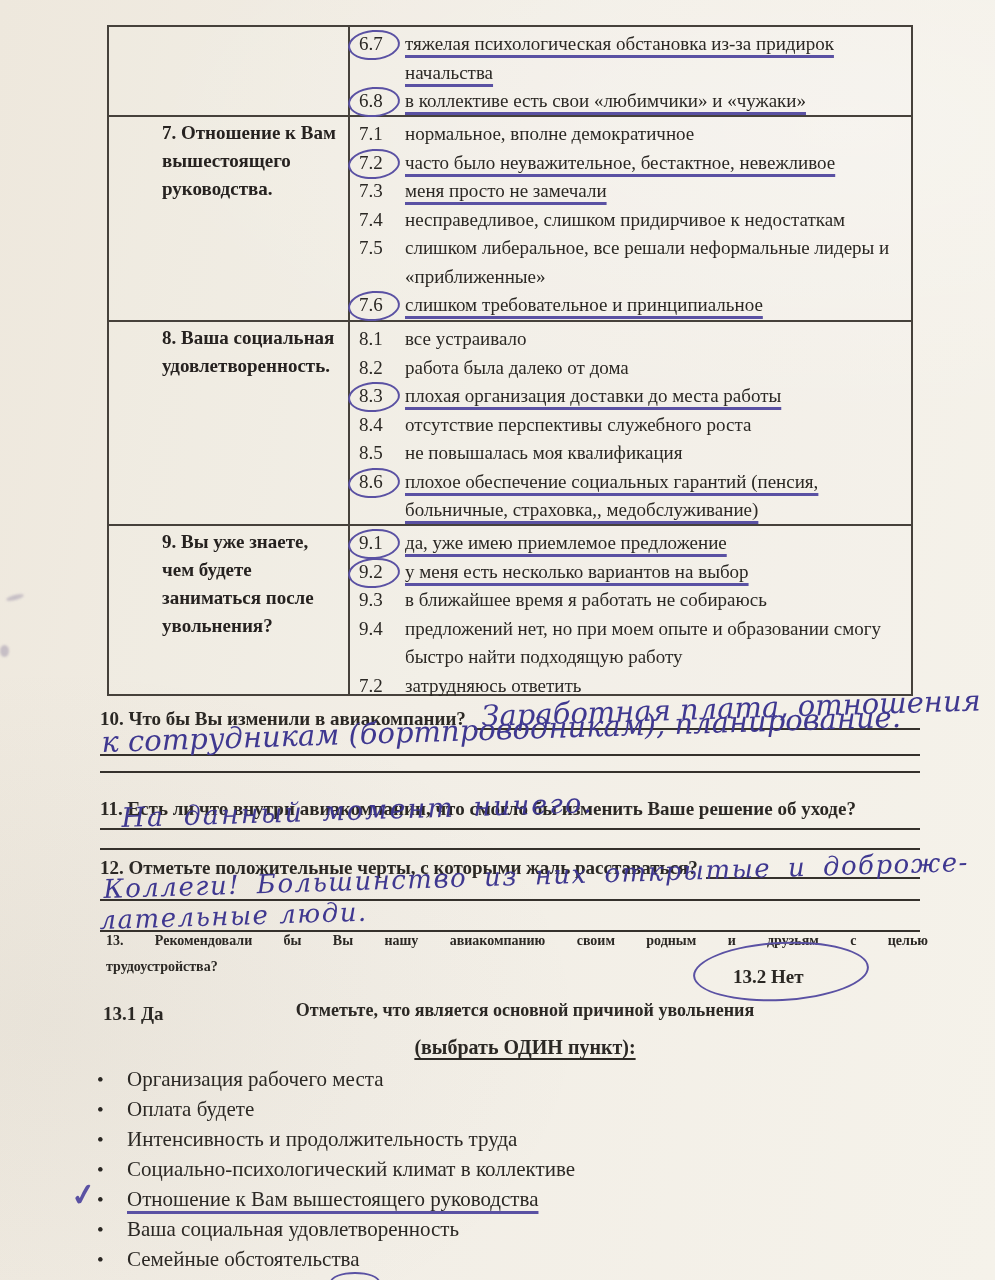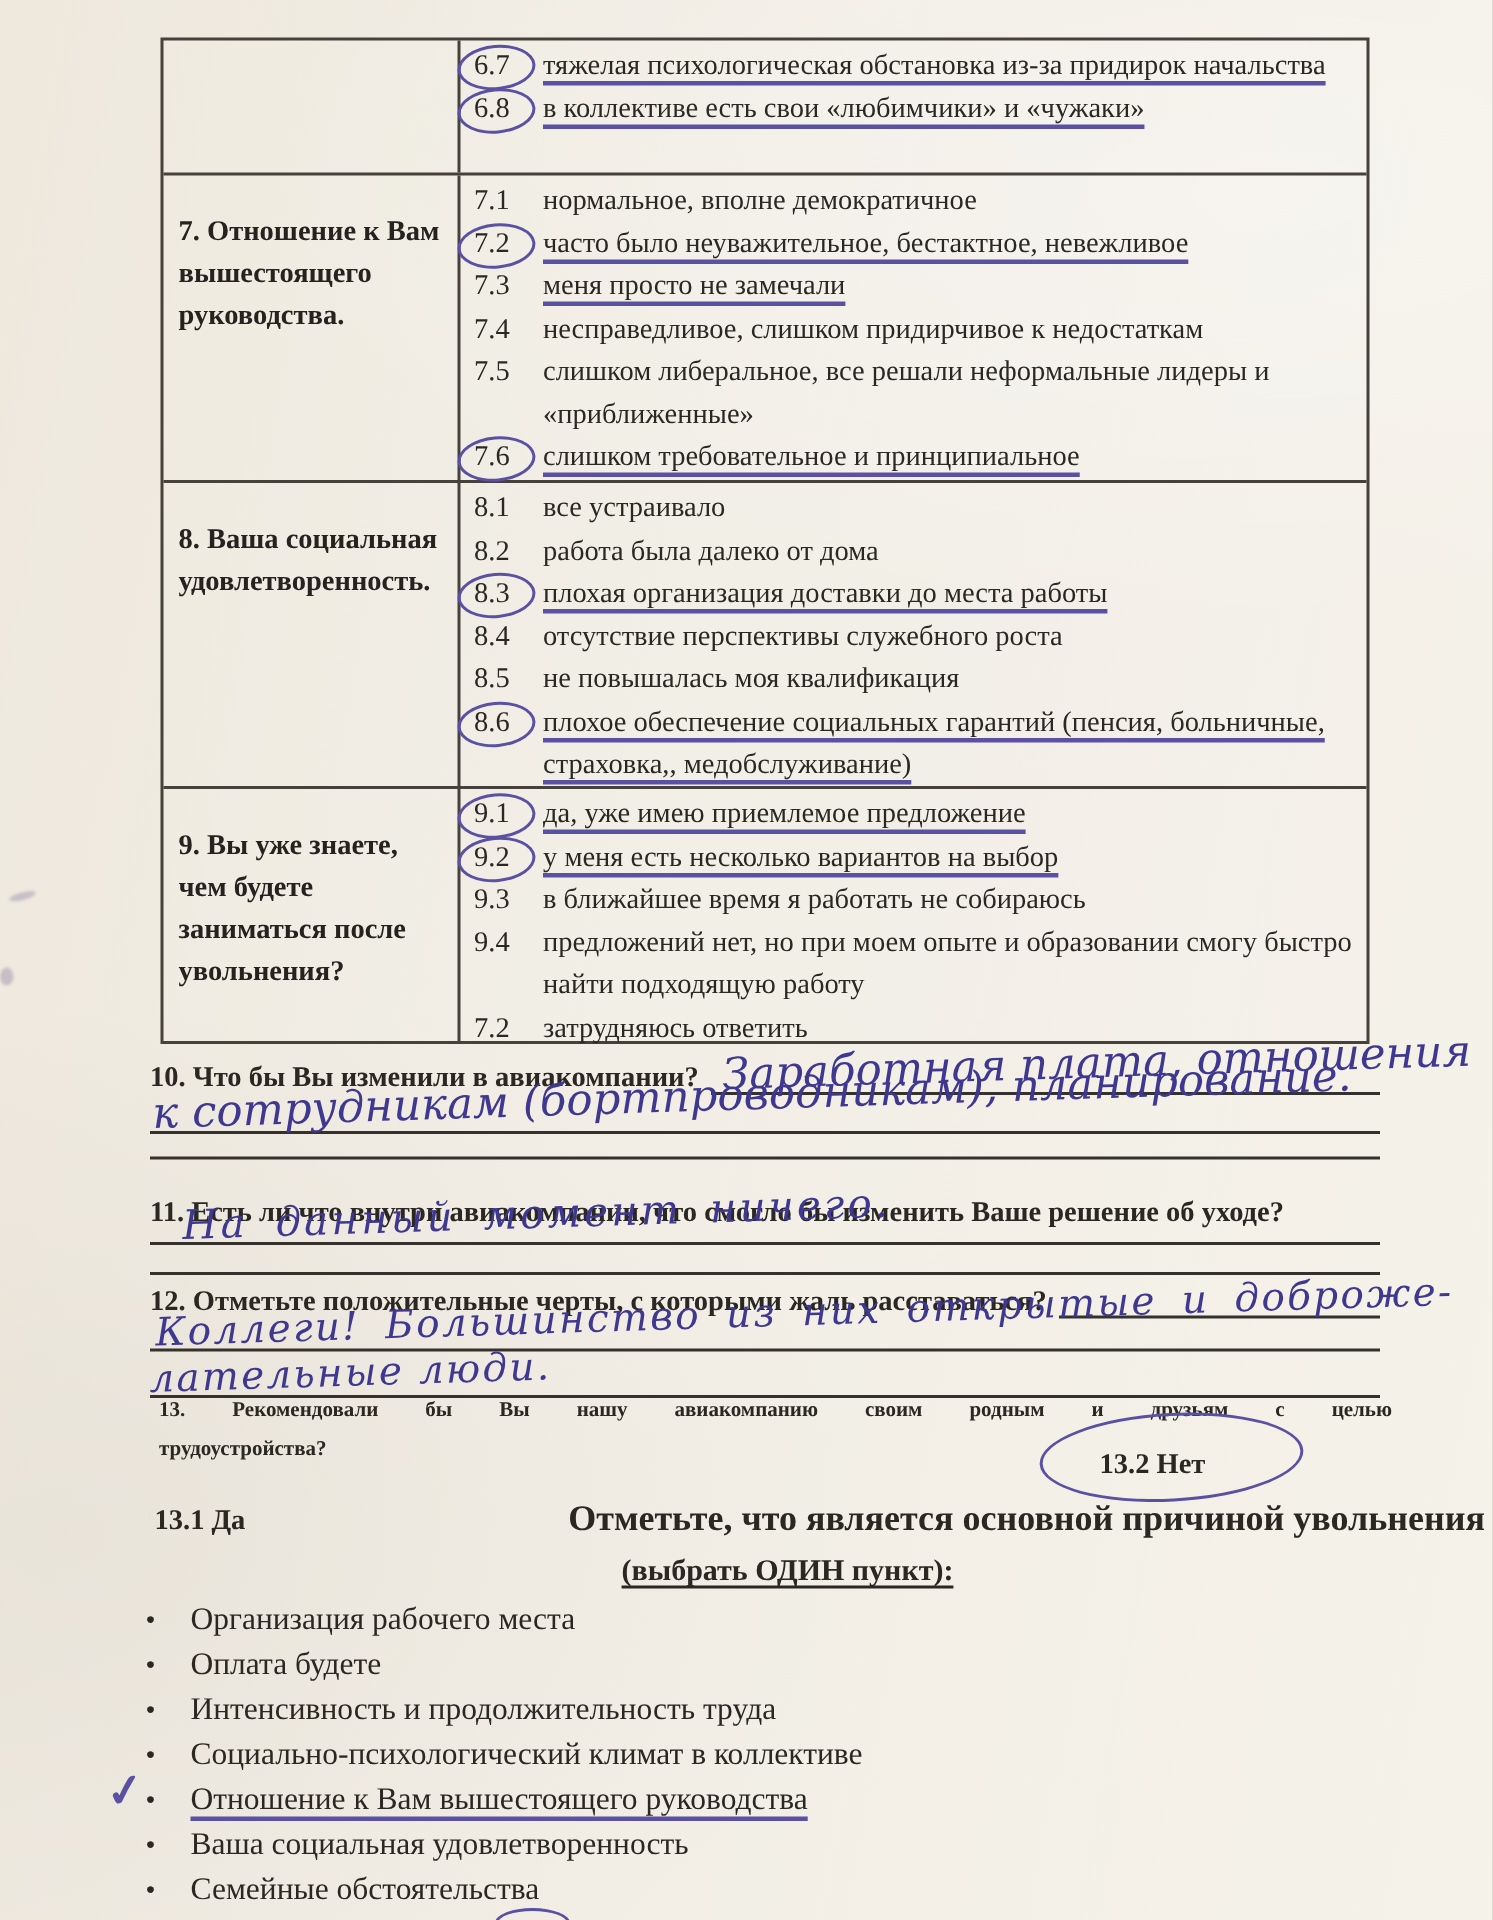--- a/index.html
+++ b/index.html
@@ -9,21 +9,21 @@
       radial-gradient(1200px 500px at 85% 10%, rgba(255,255,255,.25), rgba(255,255,255,0) 60%),
       radial-gradient(900px 600px at 5% 80%, rgba(120,110,95,.06), rgba(0,0,0,0) 60%),
       linear-gradient(100deg,#eee8dd 0%, #f2eee6 45%, #f5f2ea 100%);
     font-family:"Liberation Serif","DejaVu Serif",serif;
     color:#2b2824;
   }
   
   .tbl{position:absolute; left:107px; top:25px; width:806px; border:2px solid #46413b; box-sizing:border-box; background:rgba(255,255,255,.06);}
   .trow{display:flex; border-top:2px solid #46413b; box-sizing:border-box;}
   .trow:first-child{border-top:none;}
-  .tcell-left{width:198px; flex:none; border-right:2px solid #46413b; box-sizing:border-box; padding:24px 8px 0 10px; font-weight:bold; font-size:19px; line-height:28px; color:#262220;}
+  .tcell-left{width:198px; flex:none; border-right:2px solid #46413b; box-sizing:border-box; padding:2px 8px 0 10px; font-weight:bold; font-size:19px; line-height:28px; color:#262220;margin-left:43px;}
   .tcell-right{flex:1; padding:3px 6px 0 6px; box-sizing:border-box;}
   .item{display:flex; font-size:19px; line-height:28.5px;}
   .inum{width:46px; flex:none; position:relative; padding-left:3px;}
   .inum.circled::before{
     content:''; position:absolute; left:-8px; top:0px; width:48px; height:26px;
     border:2.5px solid var(--pen); border-radius:50%; transform:rotate(-5deg);
   }
   .itext{flex:1;}
   .pen-u{text-decoration:underline; text-decoration-color:var(--pen); text-decoration-thickness:2.5px; text-underline-offset:5px;}
   
@@ -37,21 +37,21 @@
     position:absolute; bottom:-5px; left:8px; white-space:nowrap;
     font-family:"DejaVu Serif",serif; font-style:italic; color:var(--hand);
     transform:rotate(-1.8deg); transform-origin:left bottom;
   }
   
   .q13{position:absolute; left:106px; top:928px; width:822px; font-weight:bold; font-size:14px; line-height:26px;}
   .q13-l1{text-align:justify; text-align-last:justify;}
   .q13-opt{position:absolute; font-weight:bold; font-size:19px;}
   .oval{position:absolute; left:693px; top:942px; width:172px; height:55px;
     border:2.5px solid var(--pen); border-radius:50%; transform:rotate(-3deg);}
-  .center-head{position:absolute; left:60px; top:1000px; width:930px; text-align:right; font-weight:bold; font-size:24px;}
+  .center-head{position:absolute; left:60px; top:1000px; width:930px; text-align:center; font-weight:bold; font-size:18px;}
   .center-sub{position:absolute; left:60px; top:1036px; width:930px; text-align:center; font-weight:bold; font-size:20px;
     text-decoration:underline; text-decoration-thickness:2px; text-underline-offset:4px;}
   .reasons{position:absolute; left:97px; top:1064px; margin:0; padding:0; list-style:none;}
   .bullet-row{position:relative; display:flex; align-items:baseline; font-size:21px; line-height:30px; height:30px;}
   .dot{width:30px; flex:none; font-size:19px;}
   .check{position:absolute; left:-26px; top:-4px; color:var(--pen); font-size:30px; font-weight:bold; transform:rotate(-8deg);}
   
   .arc{position:absolute; left:330px; top:1272px; width:46px; height:16px;
     border:2.5px solid var(--pen); border-radius:50%;}
   .speck{position:absolute; background:rgba(122,112,150,.35); border-radius:50%; filter:blur(1px);}

